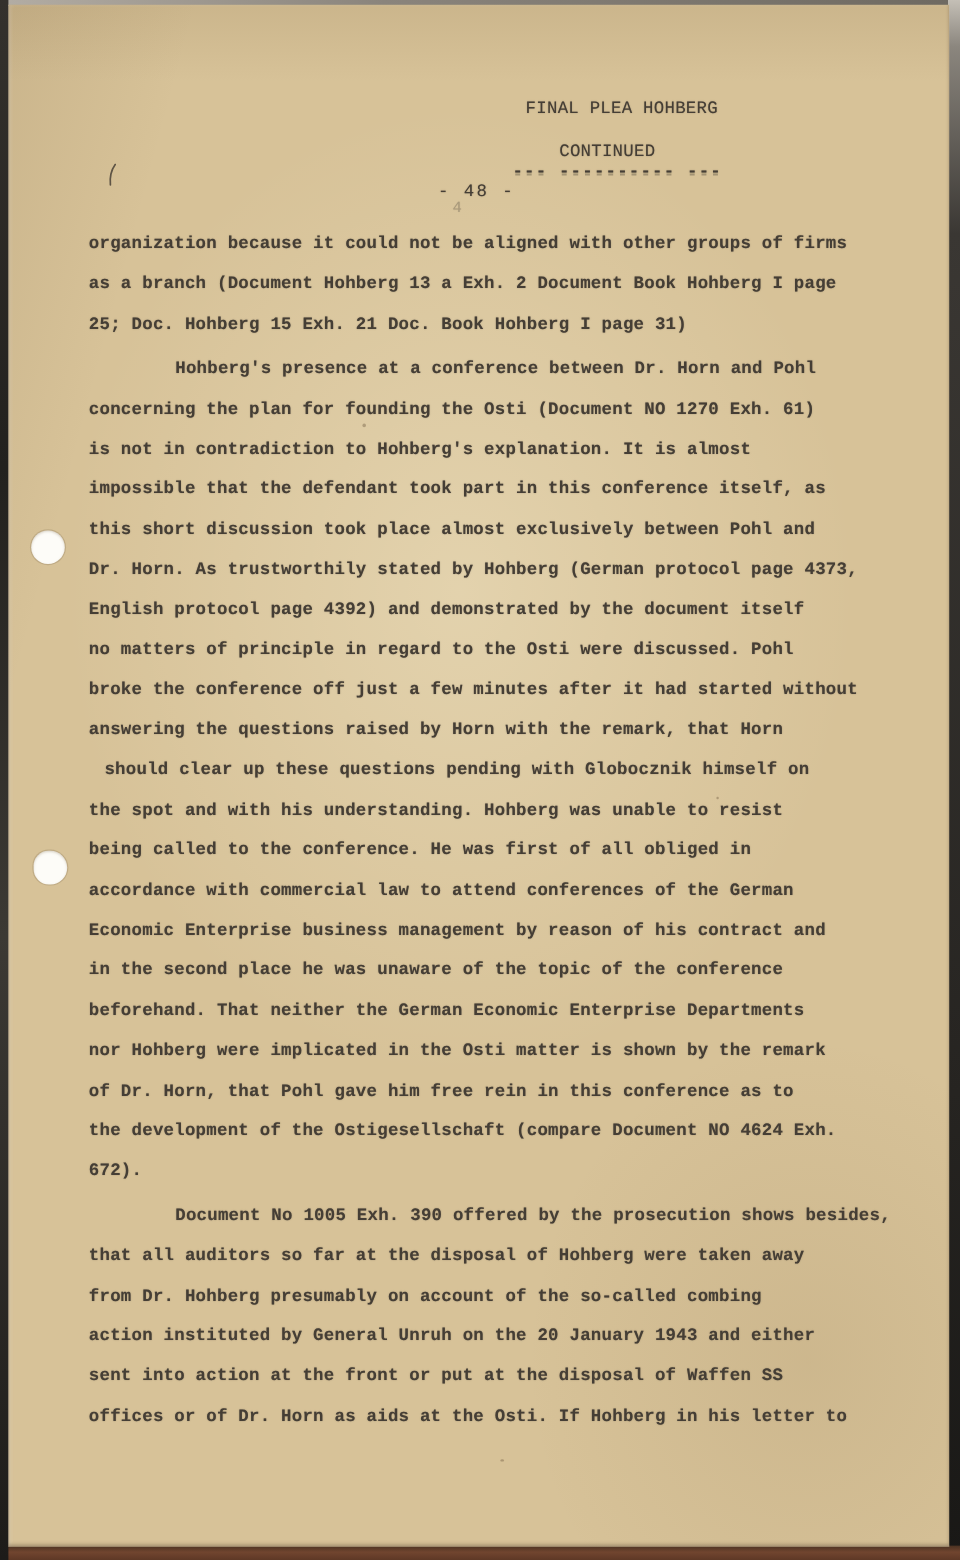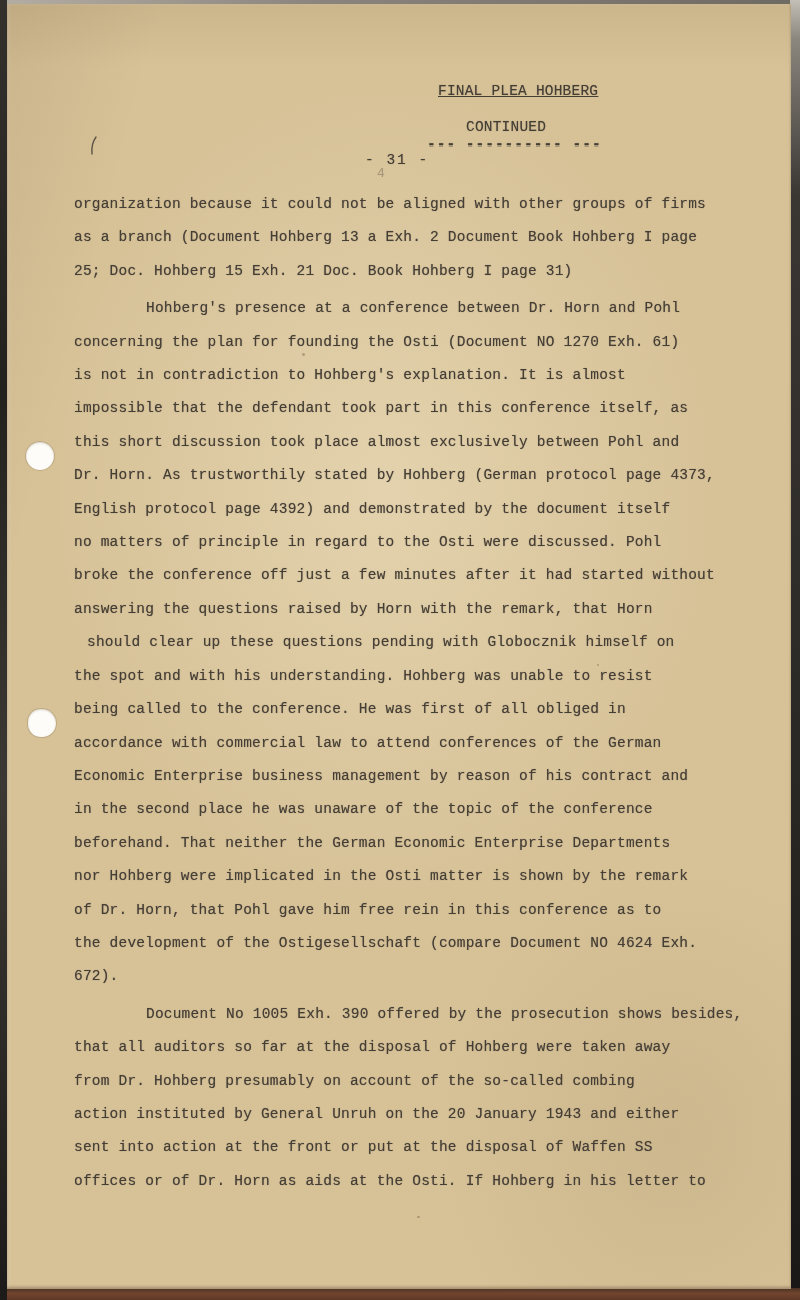--- a/index.html
+++ b/index.html
@@ -56,33 +56,33 @@
   .pen-mark{position:absolute;left:82px;top:132px;opacity:.85;}
   
   .t{
     color:var(--ink);
     text-shadow:0 0 1px rgba(69,62,53,.55);
     font-size:14.5px;
     letter-spacing:.2px;
     white-space:pre;
   }
   .doc-header{position:absolute;left:431px;top:79px;}
-  .hdr-line1{display:block;text-decoration:underline;}
+  .hdr-line1{display:block;}
   .hdr-line2{display:block;margin-top:20px;padding-left:28px;}
   .hdr-rule{
     display:block;margin-top:1px;margin-left:-11px;
     letter-spacing:1px;font-weight:bold;
     text-shadow:0 2px 0 rgba(69,62,53,.35),0 0 1px rgba(69,62,53,.5);
   }
   .page-number{position:absolute;left:358px;top:148px;letter-spacing:2px;}
   .page-number-ghost{
     position:absolute;left:370px;top:162px;
     opacity:.32;font-size:13px;
   }
-  .doc-body{position:absolute;left:67px;top:184px;width:680px;line-height:33.4px;}
+  .doc-body{position:absolute;left:67px;top:184px;width:680px;line-height:33.4px;font-weight:bold;}
   .line{white-space:pre;}
   .ind1{padding-left:72px;margin-top:4px;}
   .ind2{padding-left:13px;}
   
   .speck{position:absolute;border-radius:50%;background:rgba(90,70,45,.35);}
   .speck-1{left:295px;top:349px;width:3px;height:3px;}
   .speck-2{left:590px;top:660px;width:2px;height:2px;}
   .speck-3{left:410px;top:1212px;width:3px;height:2px;}
 </style>
 </head>
@@ -104,21 +104,21 @@
         <path d="M7,1 Q2,8 3,18" fill="none" stroke="#4a4238" stroke-width="1.4" stroke-linecap="round"></path>
       </svg>
     </span>
 
     <div class="doc-header">
       <span class="t hdr-line1">FINAL PLEA HOHBERG</span>
       <span class="t hdr-line2">CONTINUED</span>
       <span class="t hdr-rule">--- ---------- ---</span>
     </div>
 
-    <span class="t page-number">- 31 -</span>
+    <span class="t page-number">- 48 -</span>
     <span class="t page-number-ghost">4</span>
 
     <div class="doc-body t"><div class="line">organization because it could not be aligned with other groups of firms</div><div class="line">as a branch (Document Hohberg 13 a Exh. 2 Document Book Hohberg I page</div><div class="line">25; Doc. Hohberg 15 Exh. 21 Doc. Book Hohberg I page 31)</div><div class="line ind1">Hohberg's presence at a conference between Dr. Horn and Pohl</div><div class="line">concerning the plan for founding the Osti (Document NO 1270 Exh. 61)</div><div class="line">is not in contradiction to Hohberg's explanation. It is almost</div><div class="line">impossible that the defendant took part in this conference itself, as</div><div class="line">this short discussion took place almost exclusively between Pohl and</div><div class="line">Dr. Horn. As trustworthily stated by Hohberg (German protocol page 4373,</div><div class="line">English protocol page 4392) and demonstrated by the document itself</div><div class="line">no matters of principle in regard to the Osti were discussed. Pohl</div><div class="line">broke the conference off just a few minutes after it had started without</div><div class="line">answering the questions raised by Horn with the remark, that Horn</div><div class="line ind2">should clear up these questions pending with Globocznik himself on</div><div class="line">the spot and with his understanding. Hohberg was unable to resist</div><div class="line">being called to the conference. He was first of all obliged in</div><div class="line">accordance with commercial law to attend conferences of the German</div><div class="line">Economic Enterprise business management by reason of his contract and</div><div class="line">in the second place he was unaware of the topic of the conference</div><div class="line">beforehand. That neither the German Economic Enterprise Departments</div><div class="line">nor Hohberg were implicated in the Osti matter is shown by the remark</div><div class="line">of Dr. Horn, that Pohl gave him free rein in this conference as to</div><div class="line">the development of the Ostigesellschaft (compare Document NO 4624 Exh.</div><div class="line">672).</div><div class="line ind1">Document No 1005 Exh. 390 offered by the prosecution shows besides,</div><div class="line">that all auditors so far at the disposal of Hohberg were taken away</div><div class="line">from Dr. Hohberg presumably on account of the so-called combing</div><div class="line">action instituted by General Unruh on the 20 January 1943 and either</div><div class="line">sent into action at the front or put at the disposal of Waffen SS</div><div class="line">offices or of Dr. Horn as aids at the Osti. If Hohberg in his letter to</div></div>
 
     <div class="speck speck-1"></div>
     <div class="speck speck-2"></div>
     <div class="speck speck-3"></div>
   </div>
 </div>
 

